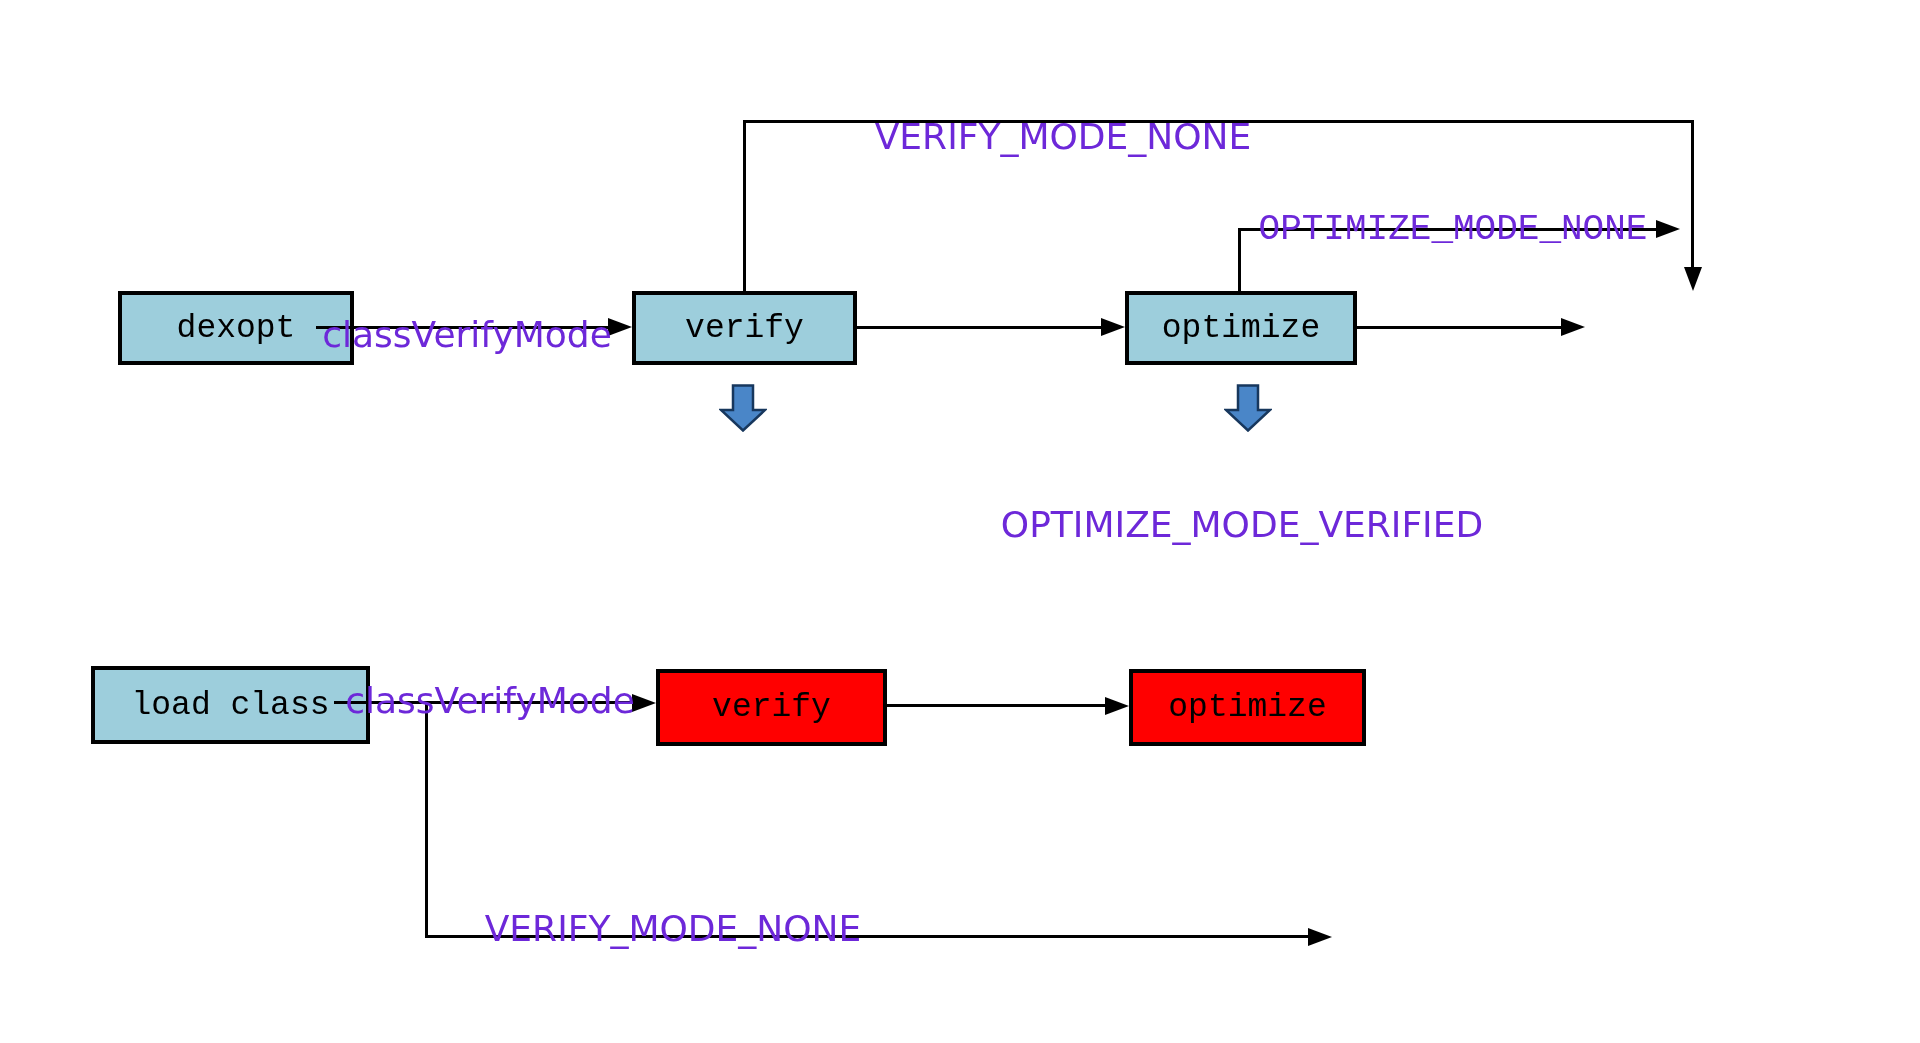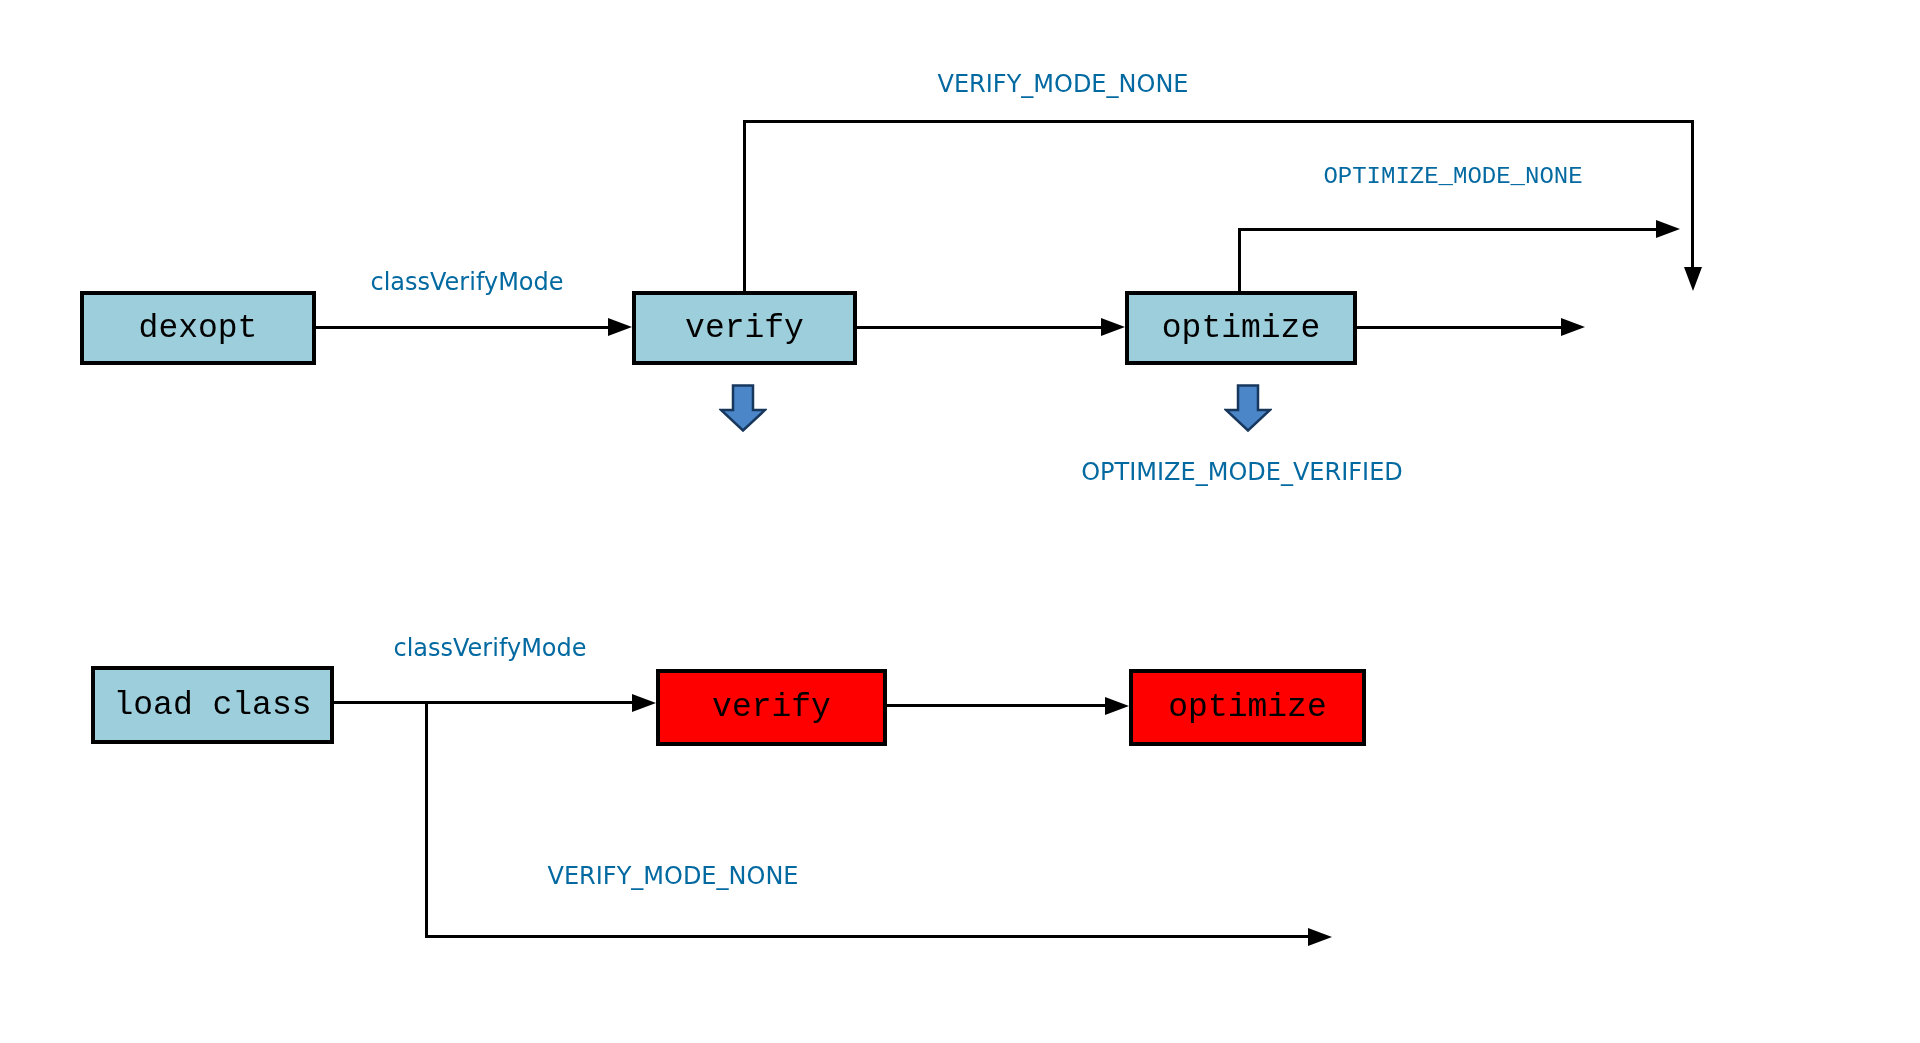--- a/index.html
+++ b/index.html
@@ -19,52 +19,53 @@
     display:flex;align-items:center;justify-content:center;
     font-family:"Liberation Mono", monospace;
     font-size:33px;
     color:#000;
     white-space:nowrap;
   }
   #n-dexopt   {left:80px;  top:291px; width:236px;}
   #n-verify   {left:632px; top:291px; width:225px;}
   #n-optimize {left:1125px;top:291px; width:232px;}
   #n-odex     {left:1585px;top:291px; width:220px;}
-  #n-load     {left:91px;  top:666px; width:243px; height:78px;}
+  #n-load     {left:91px;  top:666px; width:279px; height:78px;}
   #n-verify2  {left:656px; top:669px; width:231px; height:77px;}
   #n-optimize2{left:1129px;top:669px; width:237px; height:77px;}
   
   .hline,.vline{position:absolute;background:#000;}
   .hline{height:3px;}
   .vline{width:3px;}
   
   .ah-right{position:absolute;width:0;height:0;
     border-top:9px solid transparent;border-bottom:9px solid transparent;
     border-left:24px solid #000;}
   .ah-down{position:absolute;width:0;height:0;
     border-left:9px solid transparent;border-right:9px solid transparent;
     border-top:24px solid #000;}
   
   .lbl{
     position:absolute;
     font-family:"DejaVu Sans", sans-serif;
-    font-size:24px;
-    color:#0369a1;
+    font-size:36px;
+    color:#6d28d9;
     white-space:nowrap;
     transform:translateX(-50%);
+    margin-top:46px;
   }
   
   .fat-arrow{position:absolute;width:48px;height:48px;}
 </style>
 </head>
 <body>
 
 <div class="canvas">
 
-  <div class="box" id="n-dexopt" style="background-color: rgb(157, 206, 220);">dexopt</div>
+  <div class="box" id="n-dexopt" style="background-color: rgb(157, 206, 220); margin-left: 38px;">dexopt</div>
   <div class="box" id="n-verify" style="background-color: rgb(157, 206, 220);">verify</div>
   <div class="box" id="n-optimize" style="background-color: rgb(157, 206, 220);">optimize</div>
 
   <div class="hline" style="left:316px;top:326px;width:294px;"></div>
   <div class="ah-right" style="left:608px;top:318px;"></div>
 
   <div class="hline" style="left:857px;top:326px;width:246px;"></div>
   <div class="ah-right" style="left:1101px;top:318px;"></div>
 
   <div class="hline" style="left:1357px;top:326px;width:204px;"></div>

